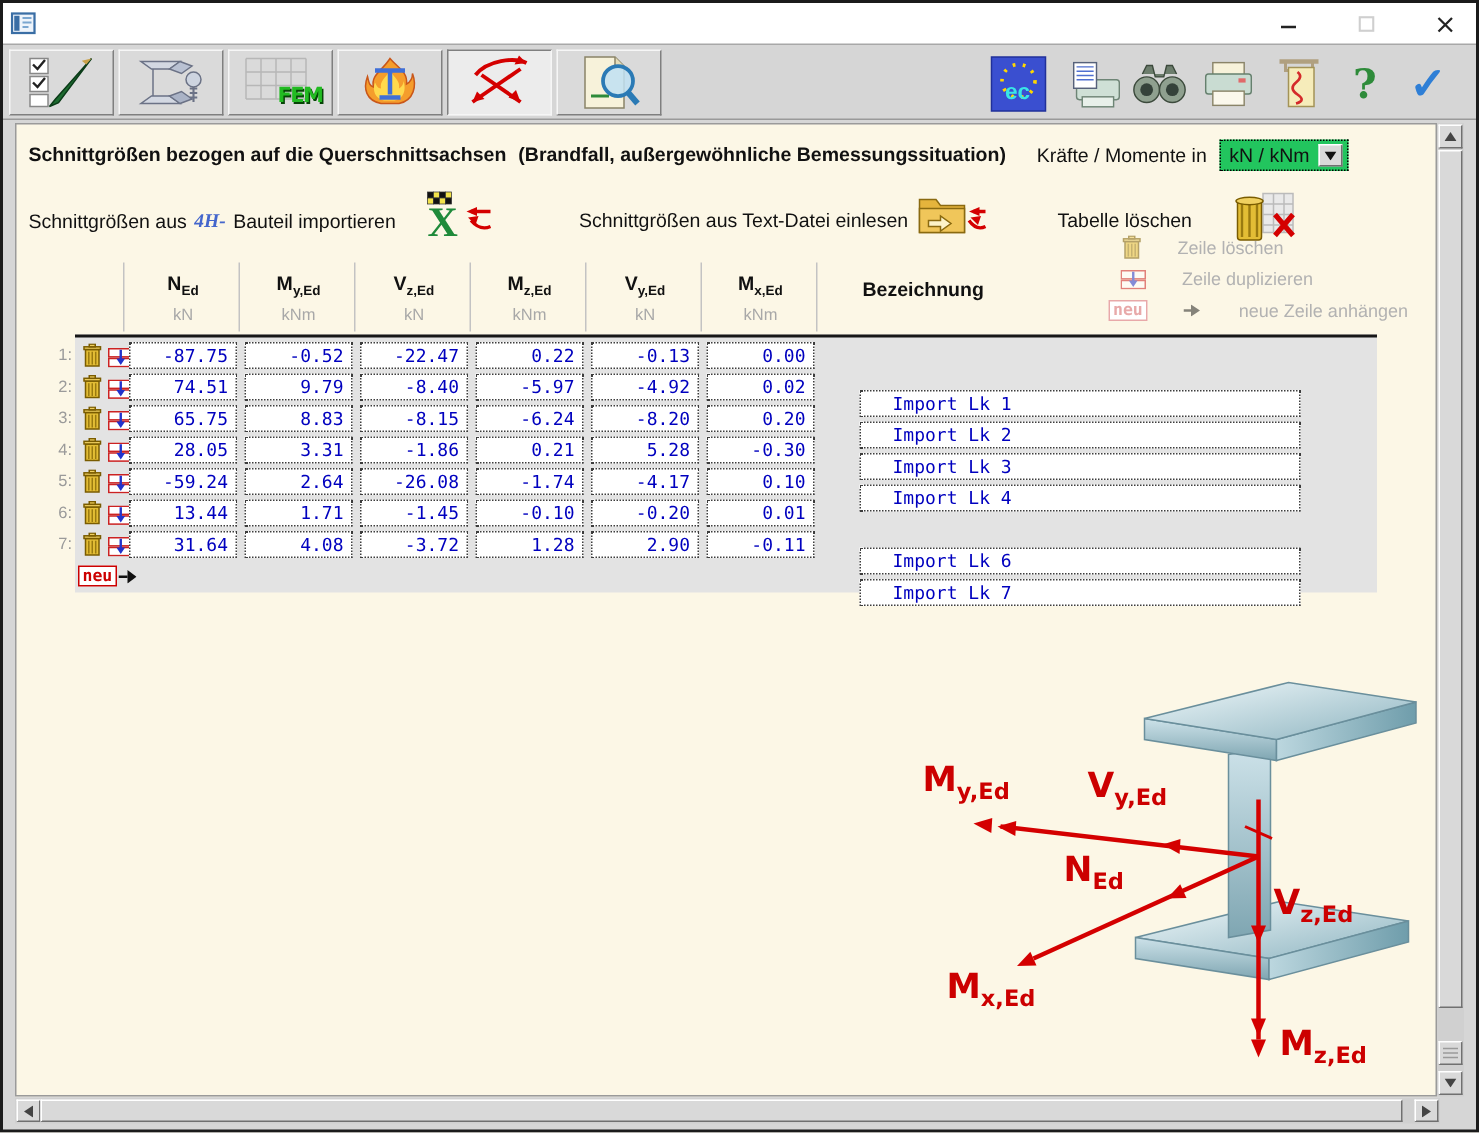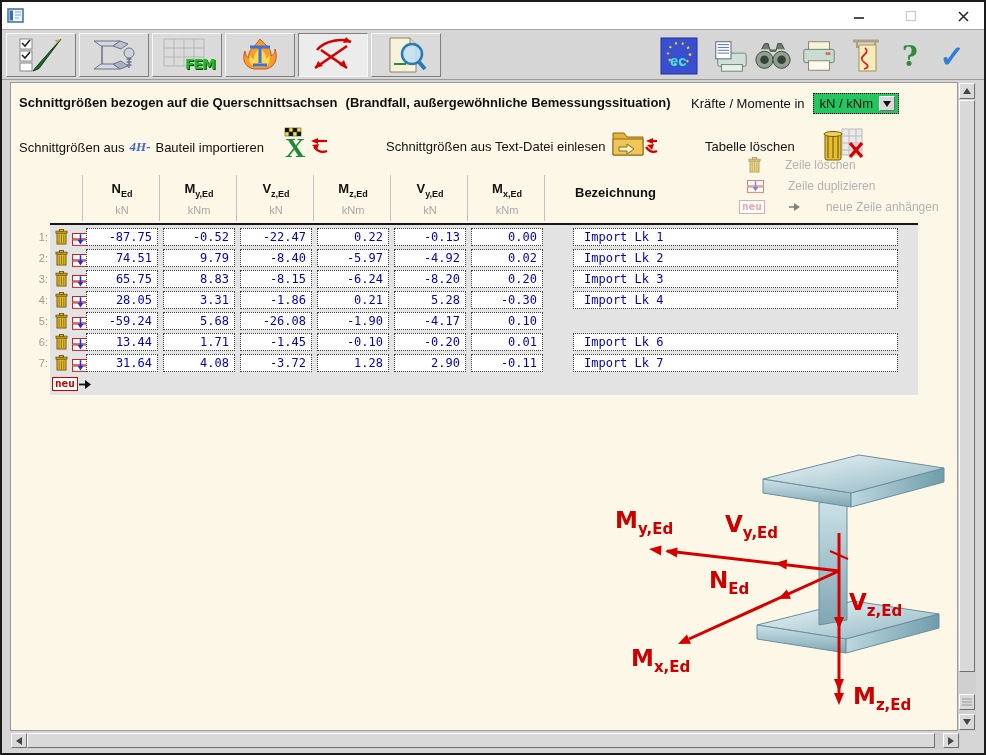--- a/index.html
+++ b/index.html
@@ -75,21 +75,21 @@
   .trow { position:absolute; left:0; height:21px; width:100%; }
   .rownum { position:absolute; left:-15px; top:4px; width:13px; text-align:right;
             font-size:11px; color:#9a9a9a; }
   .ic-trash { position:absolute; left:5px; top:2px; }
   .ic-dup { position:absolute; left:22px; top:5px; }
   .cell { position:absolute; top:1px; height:18px; border:1px dotted #3c3c3c; background:#fff;
           font-family:"DejaVu Sans Mono", monospace; font-size:12px; color:#0000bf;
           line-height:16px; text-align:right; padding-right:5px; }
   .c0{left:36px;width:72px;} .c1{left:113px;width:72px;} .c2{left:190px;width:72px;}
   .c3{left:267px;width:72px;} .c4{left:344px;width:72px;} .c5{left:421px;width:72px;}
-  .cbez{left:523px;width:325px;text-align:left;padding-left:10px;}
+  .cbez{left:523px;width:294px;text-align:left;padding-left:21px;margin-top:32px;}
   .neu-row { position:absolute; left:2px; top:152px; display:flex; align-items:center; gap:1px; }
 
   
   .diagram { position:absolute; left:598px; top:362px; width:347px; height:284px; }
   .dlabel { position:absolute; color:#cc0000; font-weight:bold; font-size:23px;
             font-family:"DejaVu Sans", sans-serif; line-height:1; white-space:nowrap; }
   .dlabel sub { font-size:15px; }
   .pos-my{left:6px;top:64px;} .pos-vy{left:116px;top:68px;} .pos-n{left:100px;top:124px;}
   .pos-mx{left:22px;top:202px;} .pos-vz{left:240px;top:146px;} .pos-mz{left:244px;top:240px;}
 
@@ -504,23 +504,23 @@
     </span>
     <span class="ic-dup">
       <svg width="17" height="13" viewBox="0 0 17 13">
         <rect x="0.5" y="0.5" width="16" height="5.4" fill="#fff" stroke="#cc2222"></rect>
         <rect x="0.5" y="7" width="16" height="5.4" fill="#fff" stroke="#cc2222"></rect>
         <path d="M8.5 1.2v6.6" stroke="#2233cc" stroke-width="1.6"></path>
         <path d="M5.6 7l2.9 4.4L11.4 7z" fill="#2233cc"></path>
       </svg>
     </span>
     <span class="cell c0">-59.24</span>
-    <span class="cell c1">5.68</span>
+    <span class="cell c1">2.64</span>
     <span class="cell c2">-26.08</span>
-    <span class="cell c3">-1.90</span>
+    <span class="cell c3">-1.74</span>
     <span class="cell c4">-4.17</span>
     <span class="cell c5">0.10</span>
   </div>
         <div class="trow" style="top: 107px;">
     <span class="rownum">6:</span>
     <span class="ic-trash">
       <svg width="13" height="16" viewBox="0 0 13 16">
         <rect x="2" y="4" width="9" height="11" fill="#e3bd35" stroke="#7a5c00"></rect>
         <path d="M4.2 5.5v8.5M6.5 5.5v8.5M8.8 5.5v8.5" stroke="#9a7a10"></path>
         <rect x="1" y="2.2" width="11" height="1.8" fill="#f0d060" stroke="#7a5c00"></rect>

